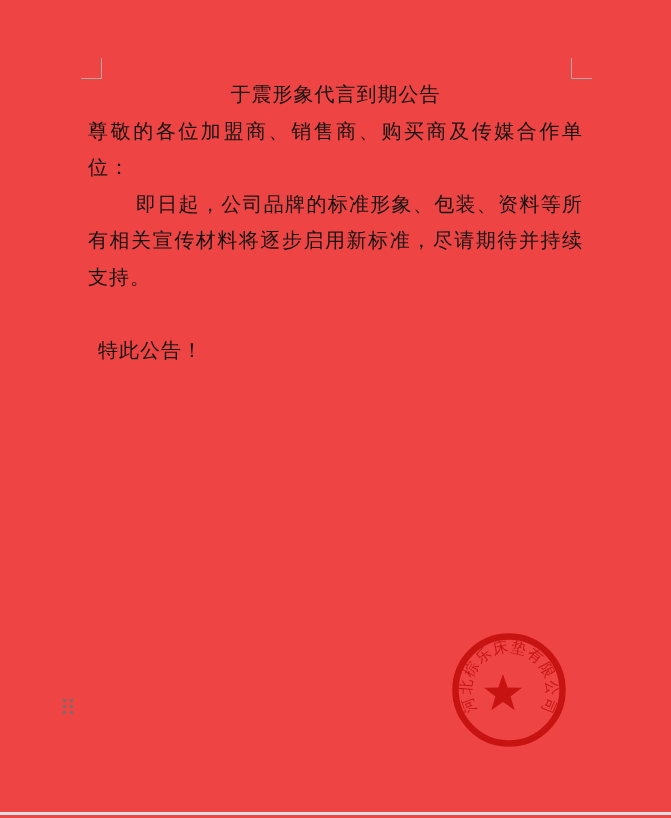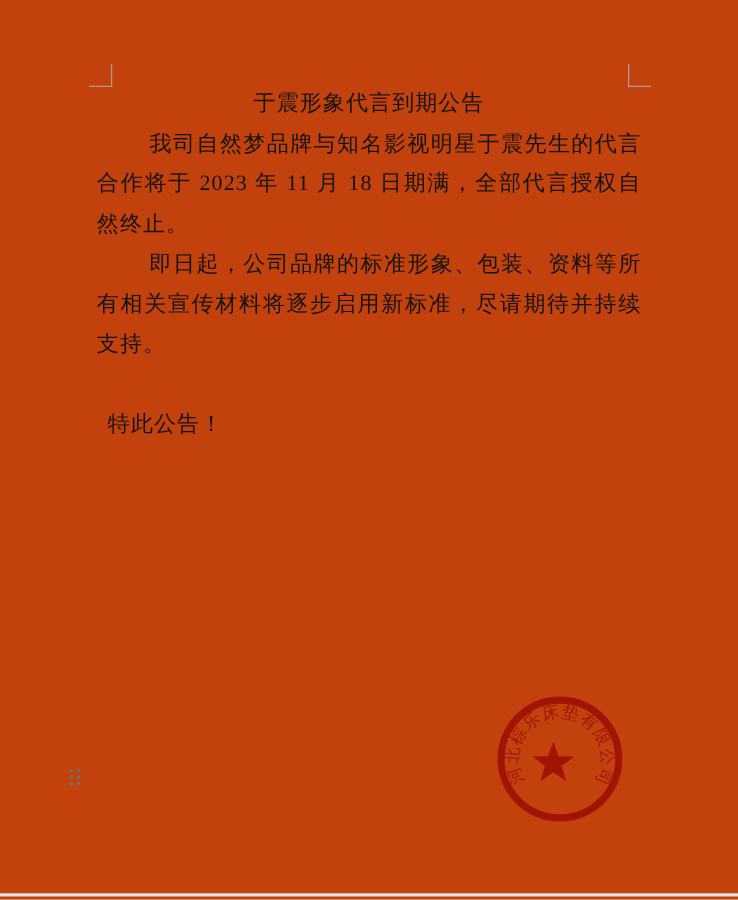--- a/index.html
+++ b/index.html
@@ -7,21 +7,21 @@
     padding: 0;
     background: #ffffff;
     width: 671px;
     height: 818px;
     overflow: hidden;
   }
   .page {
     position: relative;
     width: 671px;
     height: 818px;
-    background: #c2410c;
+    background: #ef4444;
     font-family: "Liberation Serif", "DejaVu Serif", serif;
   }
   
   .corner-mark {
     position: absolute;
     width: 20px;
     height: 20px;
   }
   .corner-mark.left {
     left: 81px;
@@ -113,21 +113,21 @@
 </head>
 <body>
 
 <div class="page">
 
   <div class="corner-mark left"></div>
   <div class="corner-mark right"></div>
 
   <div class="doc">
     <h1>于震形象代言到期公告</h1>
-    <p class="indent">我司自然梦品牌与知名影视明星于震先生的代言合作将于 2023 年 11 月 18 日期满，全部代言授权自然终止。</p>
+    <p class="greeting">尊敬的各位加盟商、销售商、购买商及传媒合作单位：</p>
     <p class="indent">即日起，公司品牌的标准形象、包装、资料等所有相关宣传材料将逐步启用新标准，尽请期待并持续支持。</p>
     <div class="blank-line"></div>
     <p class="closing">特此公告！</p>
 
   </div>
 
   <div class="seal">
     <svg width="116" height="116" viewBox="0 0 116 116" xmlns="http://www.w3.org/2000/svg">
       <circle cx="58" cy="58" r="53.5" fill="none" stroke="#d23c32" stroke-width="6.5"></circle>
       <polygon fill="#d23c32" points="52,42 56.7,55.53 71.02,55.82 59.61,64.47 63.76,78.18 52,70 40.24,78.18 44.39,64.47 32.98,55.82 47.3,55.53"></polygon>

